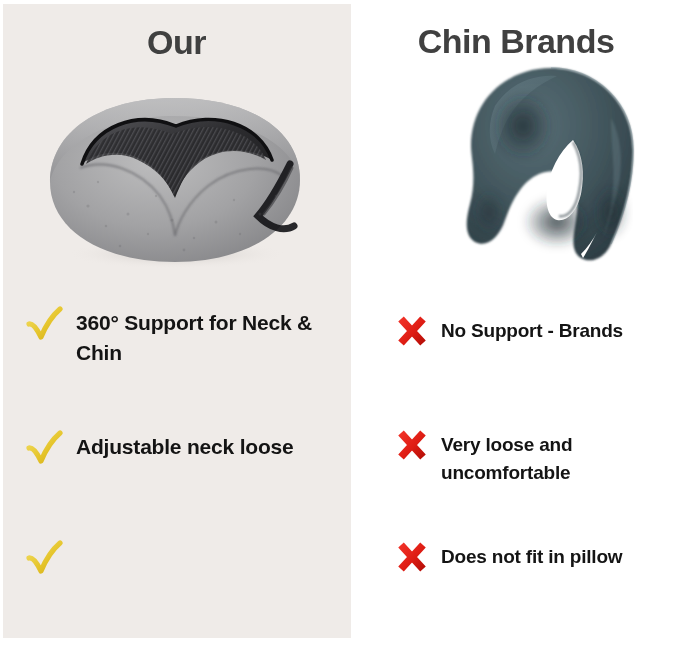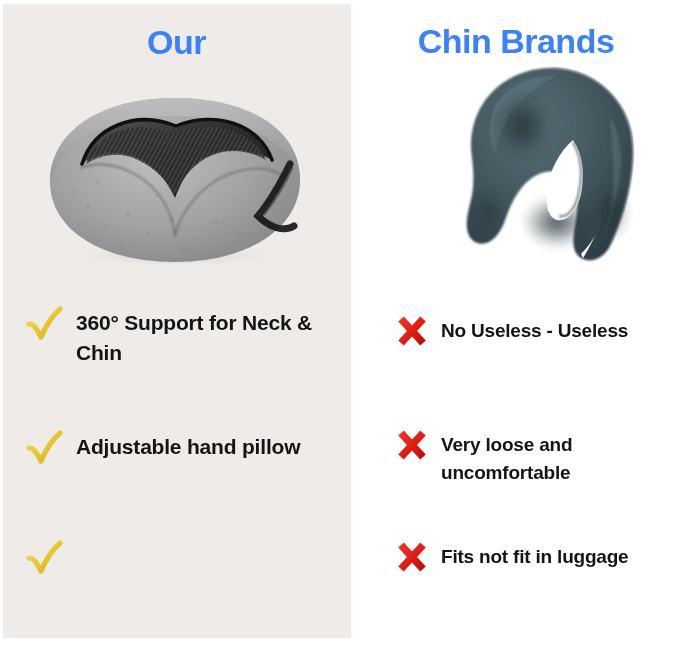--- a/index.html
+++ b/index.html
@@ -50,21 +50,21 @@
     width: 3px;
     height: 648px;
     background: #ffffff;
   }
 
   
   .heading {
     position: absolute;
     margin: 0;
     font-weight: 700;
-    color: #3b82f6;
+    color: #404040;
     letter-spacing: -0.5px;
     white-space: nowrap;
   }
   .heading-ours {
     left: 0;
     top: 23px;
     width: 353px;
     text-align: center;
     font-size: 34px;
   }
@@ -242,21 +242,21 @@
         </span>
         <span class="feature-text">360° Support for Neck &amp; Chin</span>
       </li>
 
       <li class="feature-row row-1">
         <span class="feature-mark">
           <svg viewBox="0 0 40 42" width="40" height="42" aria-hidden="true">
             <path d="M5,20 C9,19 13,25 17,33 C22,21 29,11 36,5" fill="none" stroke="url(#chk1)" stroke-width="5.2" stroke-linecap="round" stroke-linejoin="round"></path>
           </svg>
         </span>
-        <span class="feature-text">Adjustable hand pillow</span>
+        <span class="feature-text">Adjustable neck loose</span>
       </li>
 
       <li class="feature-row row-2">
         <span class="feature-mark">
           <svg viewBox="0 0 40 42" width="40" height="42" aria-hidden="true">
             <path d="M5,20 C9,19 13,25 17,33 C22,21 29,11 36,5" fill="none" stroke="url(#chk1)" stroke-width="5.2" stroke-linecap="round" stroke-linejoin="round"></path>
           </svg>
         </span>
       </li>
     </ul>
@@ -332,36 +332,36 @@
             <defs>
               <linearGradient id="crs1" x1="0" y1="0" x2="1" y2="1">
                 <stop offset="0%" stop-color="#f03127"></stop>
                 <stop offset="55%" stop-color="#df1d14"></stop>
                 <stop offset="100%" stop-color="#b80f08"></stop>
               </linearGradient>
             </defs>
             <path d="M6,5 L28,29 M28,5 L6,29" stroke="url(#crs1)" stroke-width="7.5" stroke-linecap="butt"></path>
           </svg>
         </span>
-        <span class="feature-text">No Useless - Useless</span>
+        <span class="feature-text">No Support - Brands</span>
       </li>
 
       <li class="feature-row row-1">
         <span class="feature-mark">
           <svg viewBox="0 0 34 34" width="34" height="34" aria-hidden="true">
             <path d="M6,5 L28,29 M28,5 L6,29" stroke="url(#crs1)" stroke-width="7.5" stroke-linecap="butt"></path>
           </svg>
         </span>
         <span class="feature-text">Very loose and uncomfortable</span>
       </li>
 
       <li class="feature-row row-2">
         <span class="feature-mark">
           <svg viewBox="0 0 34 34" width="34" height="34" aria-hidden="true">
             <path d="M6,5 L28,29 M28,5 L6,29" stroke="url(#crs1)" stroke-width="7.5" stroke-linecap="butt"></path>
           </svg>
         </span>
-        <span class="feature-text">Fits not fit in luggage</span>
+        <span class="feature-text">Does not fit in pillow</span>
       </li>
     </ul>
   </section>
 
 </div>
 
 </body></html>

